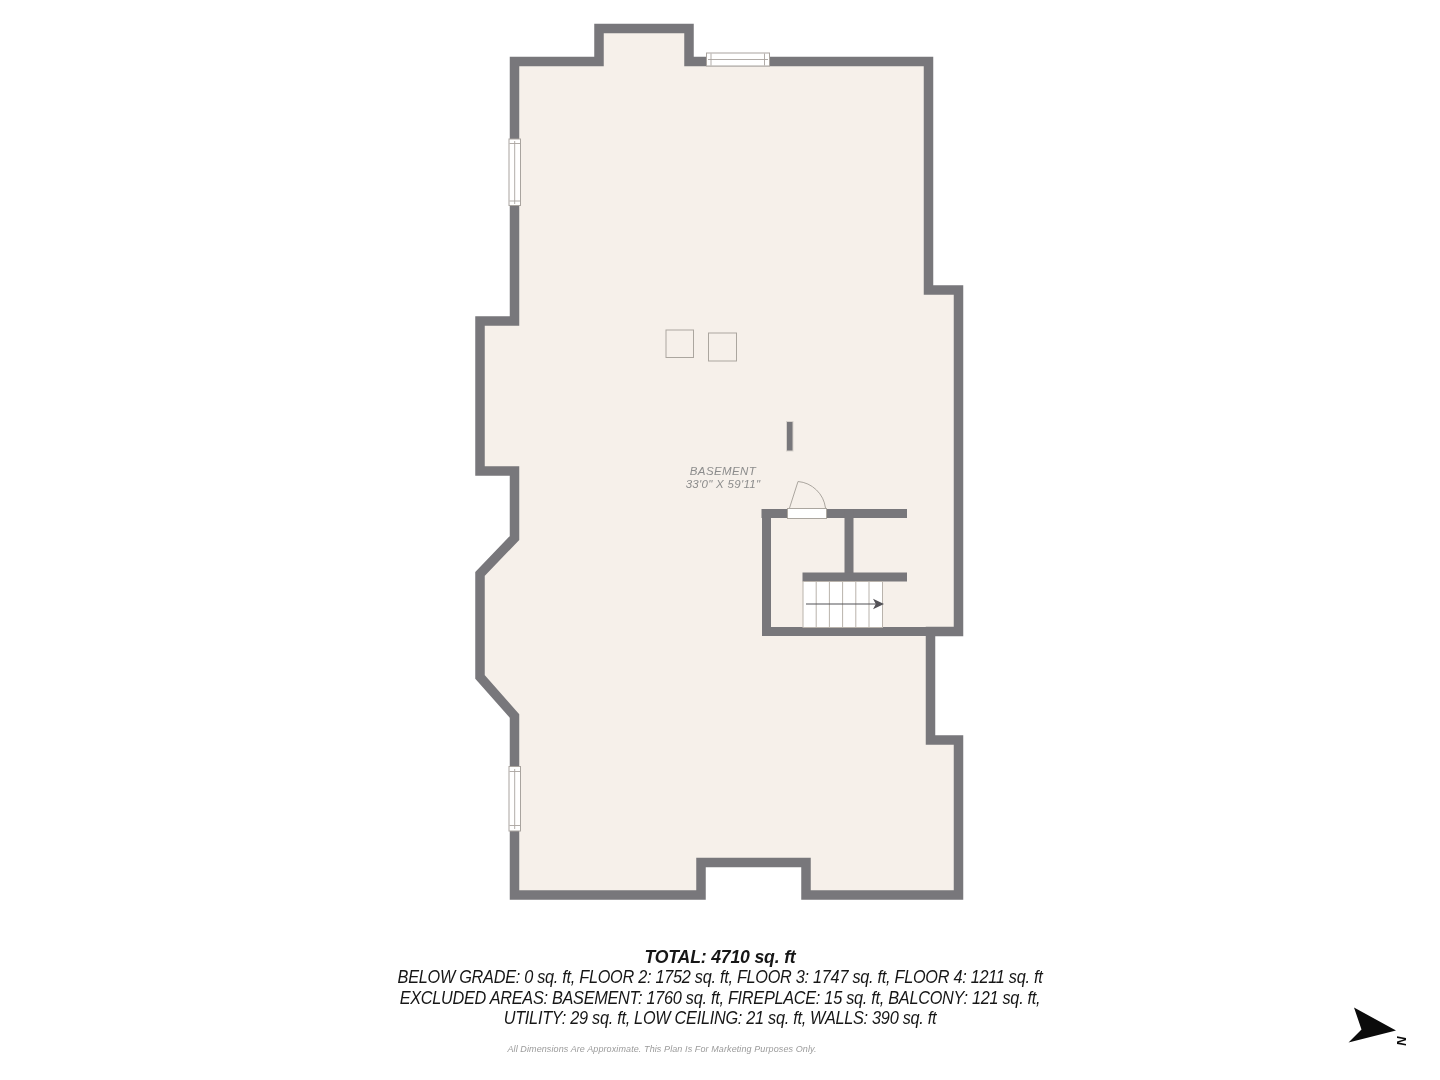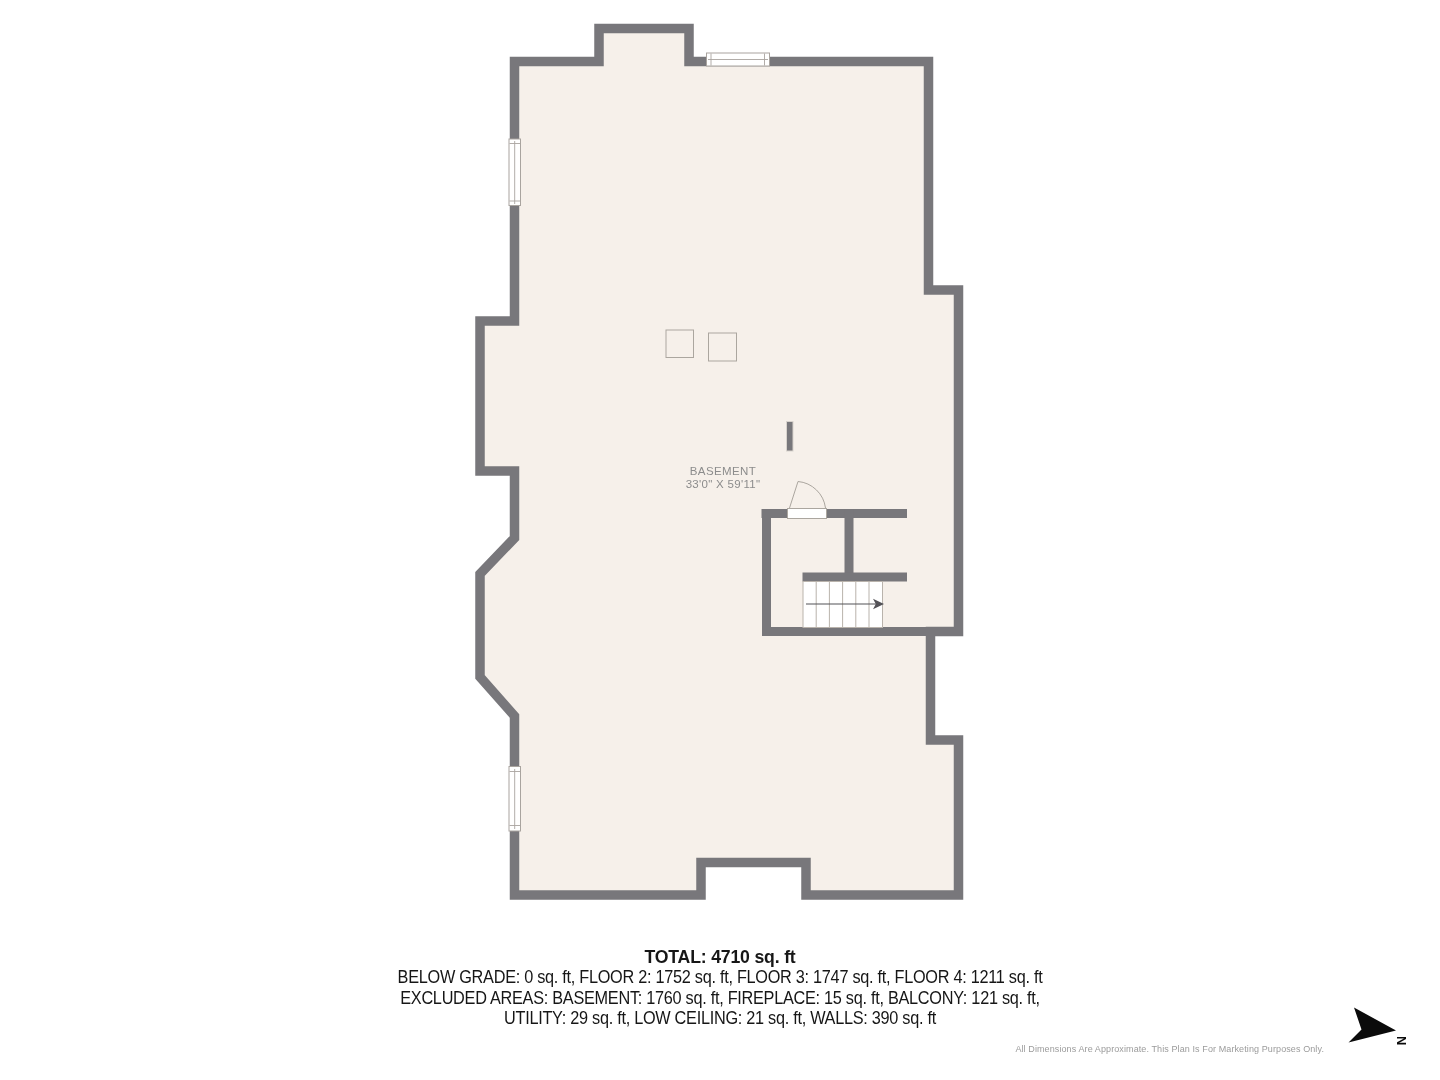--- a/index.html
+++ b/index.html
@@ -7,20 +7,21 @@
     padding: 0;
     background: #ffffff;
     font-family: "Liberation Sans", sans-serif;
   }
   .canvas {
     position: relative;
     width: 1440px;
     height: 1080px;
     background: #ffffff;
     overflow: hidden;
+    font-style: italic;
   }
   .plan-svg {
     position: absolute;
     left: 0;
     top: 0;
   }
   .summary-block {
     position: absolute;
     top: 946px;
     left: 0;
@@ -40,21 +41,21 @@
     font-size: 17.5px;
     font-weight: 400;
     line-height: 20.6px;
     letter-spacing: -0.3px;
   }
   .disclaimer {
     position: absolute;
     top: 1044px;
     left: 0;
     width: 1324px;
-    text-align: right;
+    text-align: center;
     font-size: 9px;
     color: #9b9b9b;
     letter-spacing: 0.1px;
   }
 </style>
 </head>
 <body>
 
 <div class="canvas">
 

